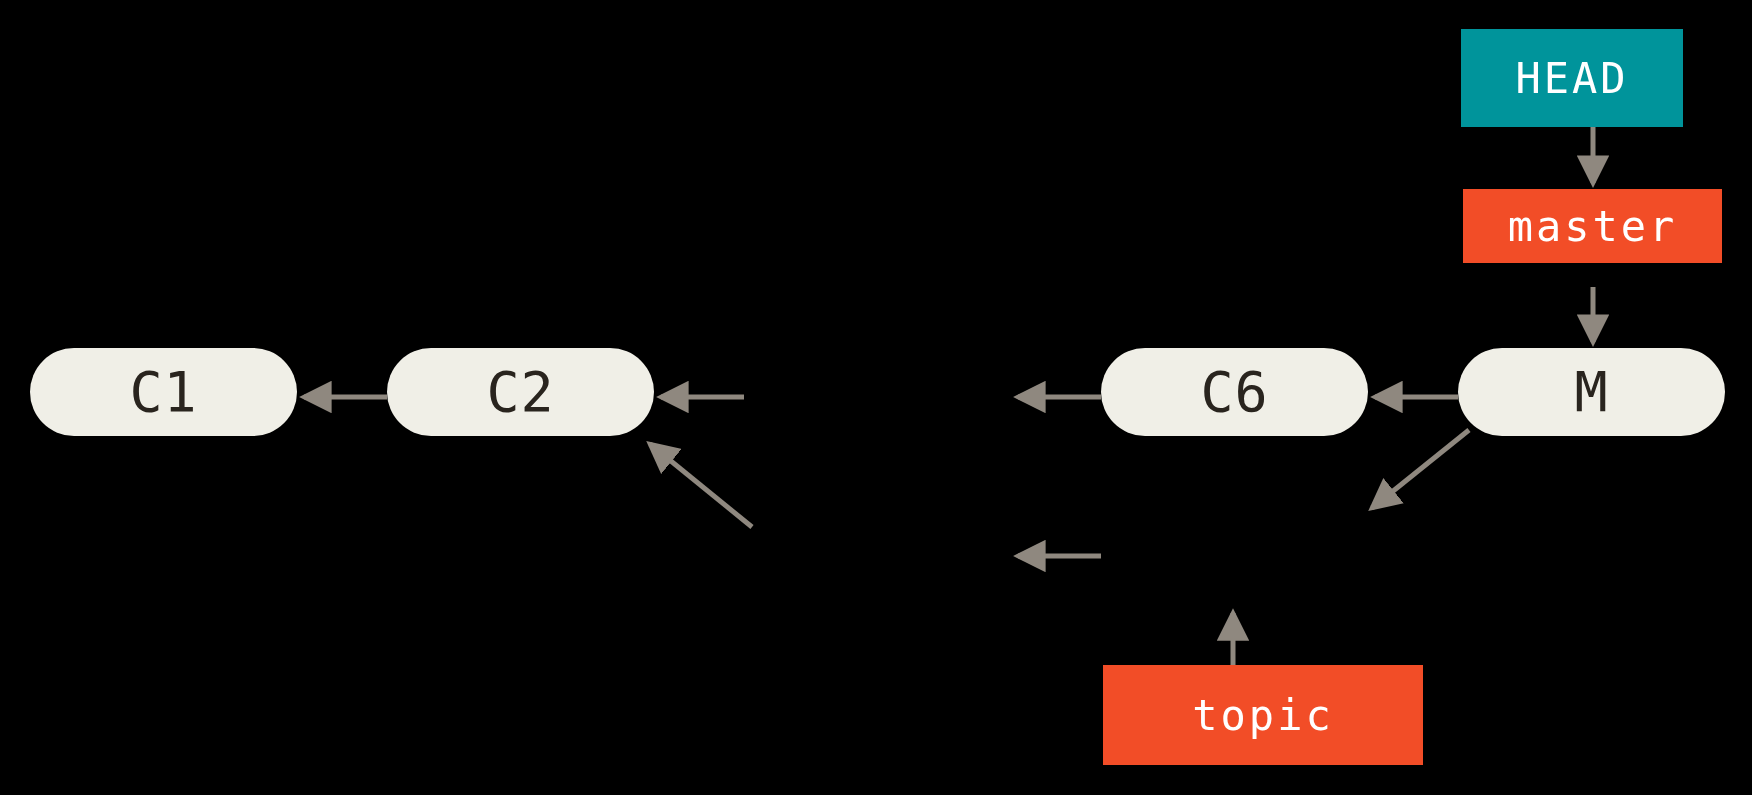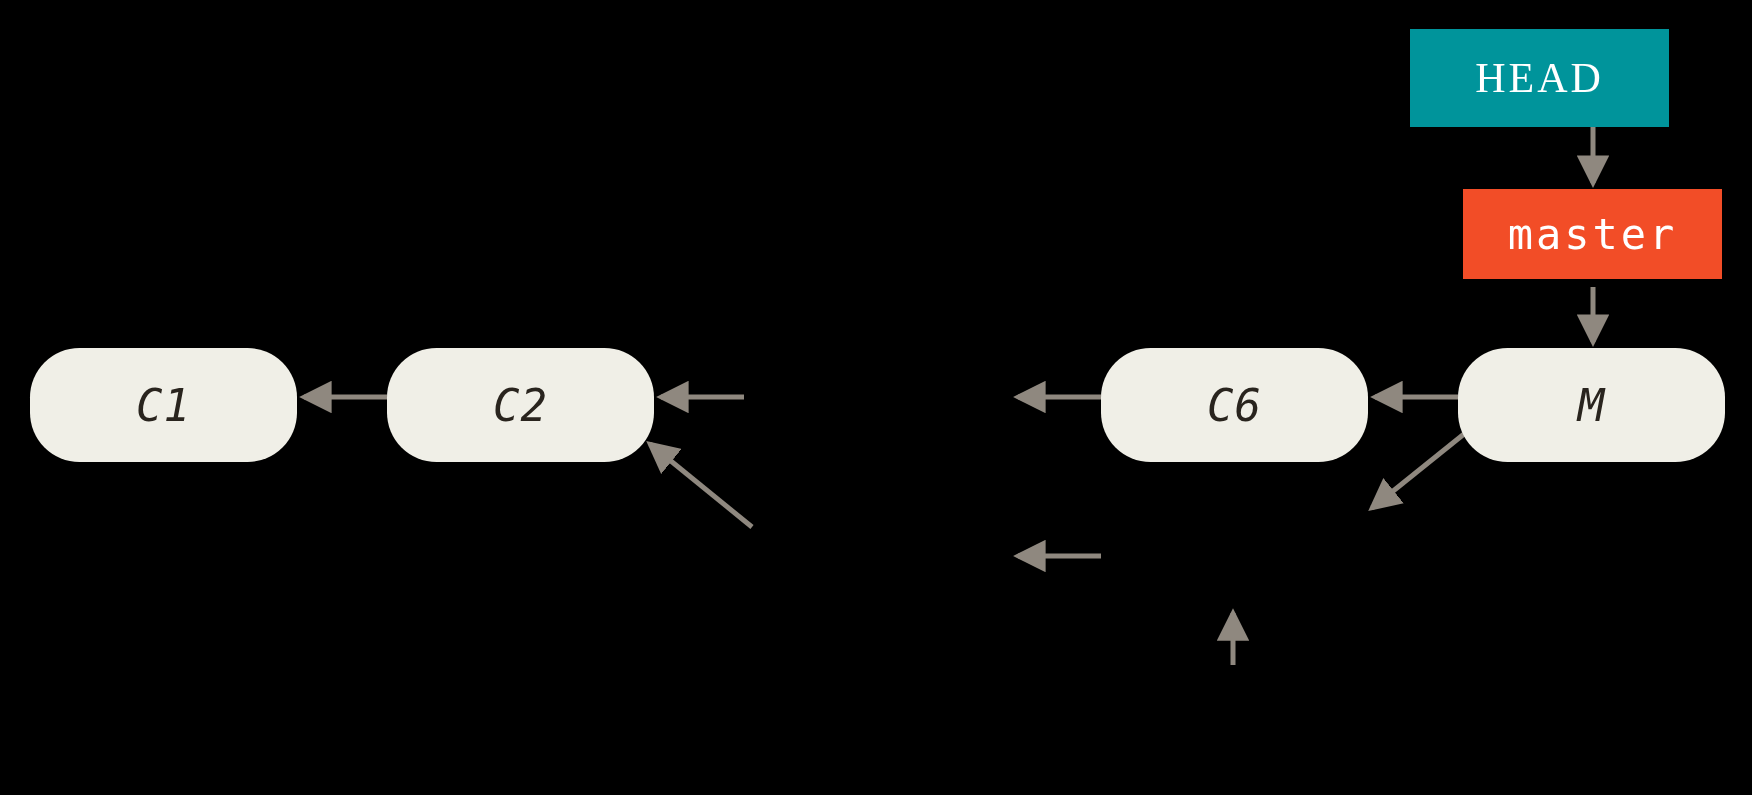--- a/index.html
+++ b/index.html
@@ -18,44 +18,43 @@
   .edges-layer {
     position: absolute;
     left: 0;
     top: 0;
     width: 1752px;
     height: 795px;
   }
   .commit {
     position: absolute;
     width: 267px;
-    height: 114px;
+    height: 88px;
     background: #f0efe7;
     border-radius: 49.5px;
     display: flex;
     align-items: center;
     justify-content: center;
-    font-size: 44px;
+    font-size: 55px;
     color: #29241e;
     letter-spacing: 1px;
-    font-style: italic;
   }
   .ref {
     position: absolute;
     display: flex;
     align-items: center;
     justify-content: center;
     font-size: 42px;
     color: #ffffff;
     letter-spacing: 3px;
   }
   .ref-head   { background: #00949b; }
   .ref-branch { background: #f24d27; }
-  #ref-head   { left: 1410px; top: 29px;  width: 259px; height: 98px; font-family: Liberation Serif, serif; }
-  #ref-master { left: 1463px; top: 189px; width: 259px; height: 90px; }
+  #ref-head   { left: 1461px; top: 29px;  width: 222px; height: 98px; }
+  #ref-master { left: 1463px; top: 189px; width: 259px; height: 74px; }
   #ref-topic  { left: 1103px; top: 665px; width: 320px; height: 100px; }
   #node-c1 { left: 30px;   top: 348px; }
   #node-c2 { left: 387px;  top: 348px; text-align: right; }
   #node-c5 { left: 744px;  top: 348px; }
   #node-c6 { left: 1101px; top: 348px; text-align: center; }
   #node-m  { left: 1458px; top: 348px; }
   #node-c3 { left: 744px;  top: 507px; }
   #node-c4 { left: 1101px; top: 507px; }
   .edge {
     stroke: #8f887f;
@@ -85,14 +84,15 @@
     <line class="edge" x1="1233" y1="665" x2="1233" y2="613" marker-end="url(#arrowhead)"></line>
   </svg>
 
   <div class="commit" id="node-c1">C1</div>
   <div class="commit" id="node-c2">C2</div>
   <div class="commit" id="node-c6">C6</div>
   <div class="commit" id="node-m">M</div>
 
   <div class="ref ref-head" id="ref-head">HEAD</div>
   <div class="ref ref-branch" id="ref-master">master</div>
+  <div class="ref ref-branch" id="ref-topic">topic</div>
 
 </div>
 
 </body></html>

